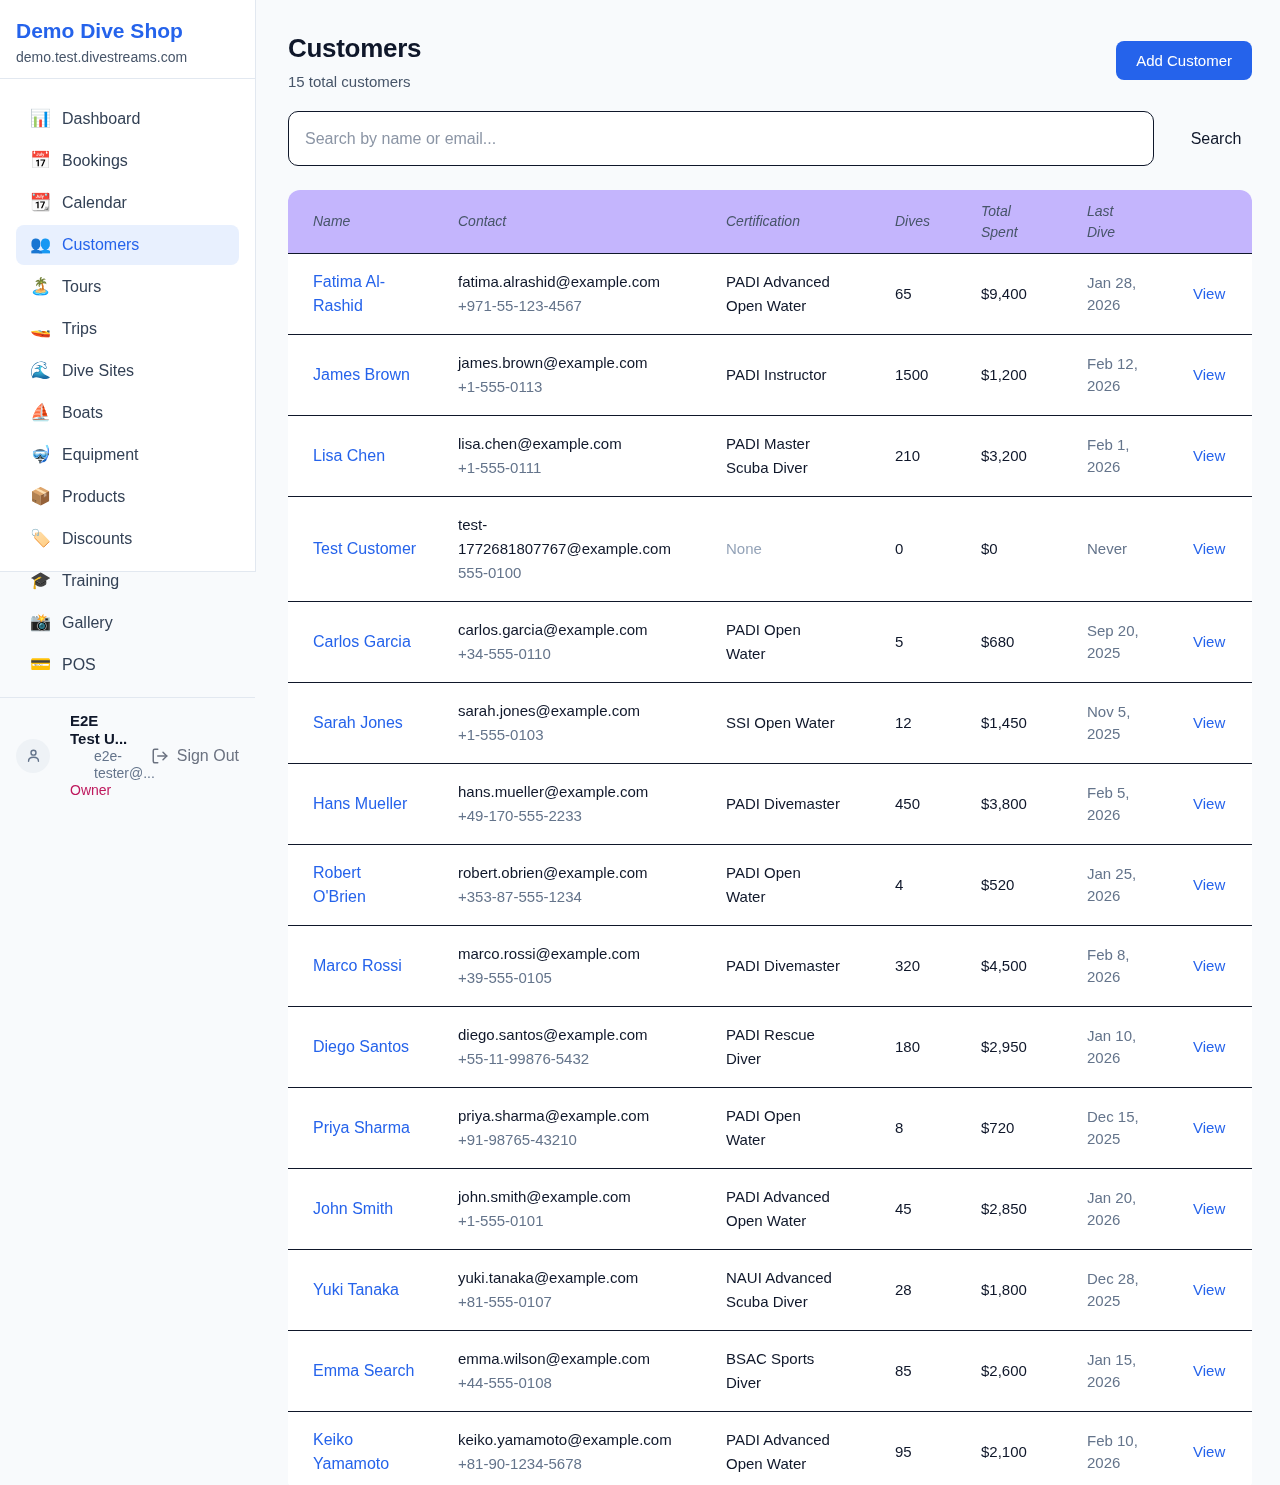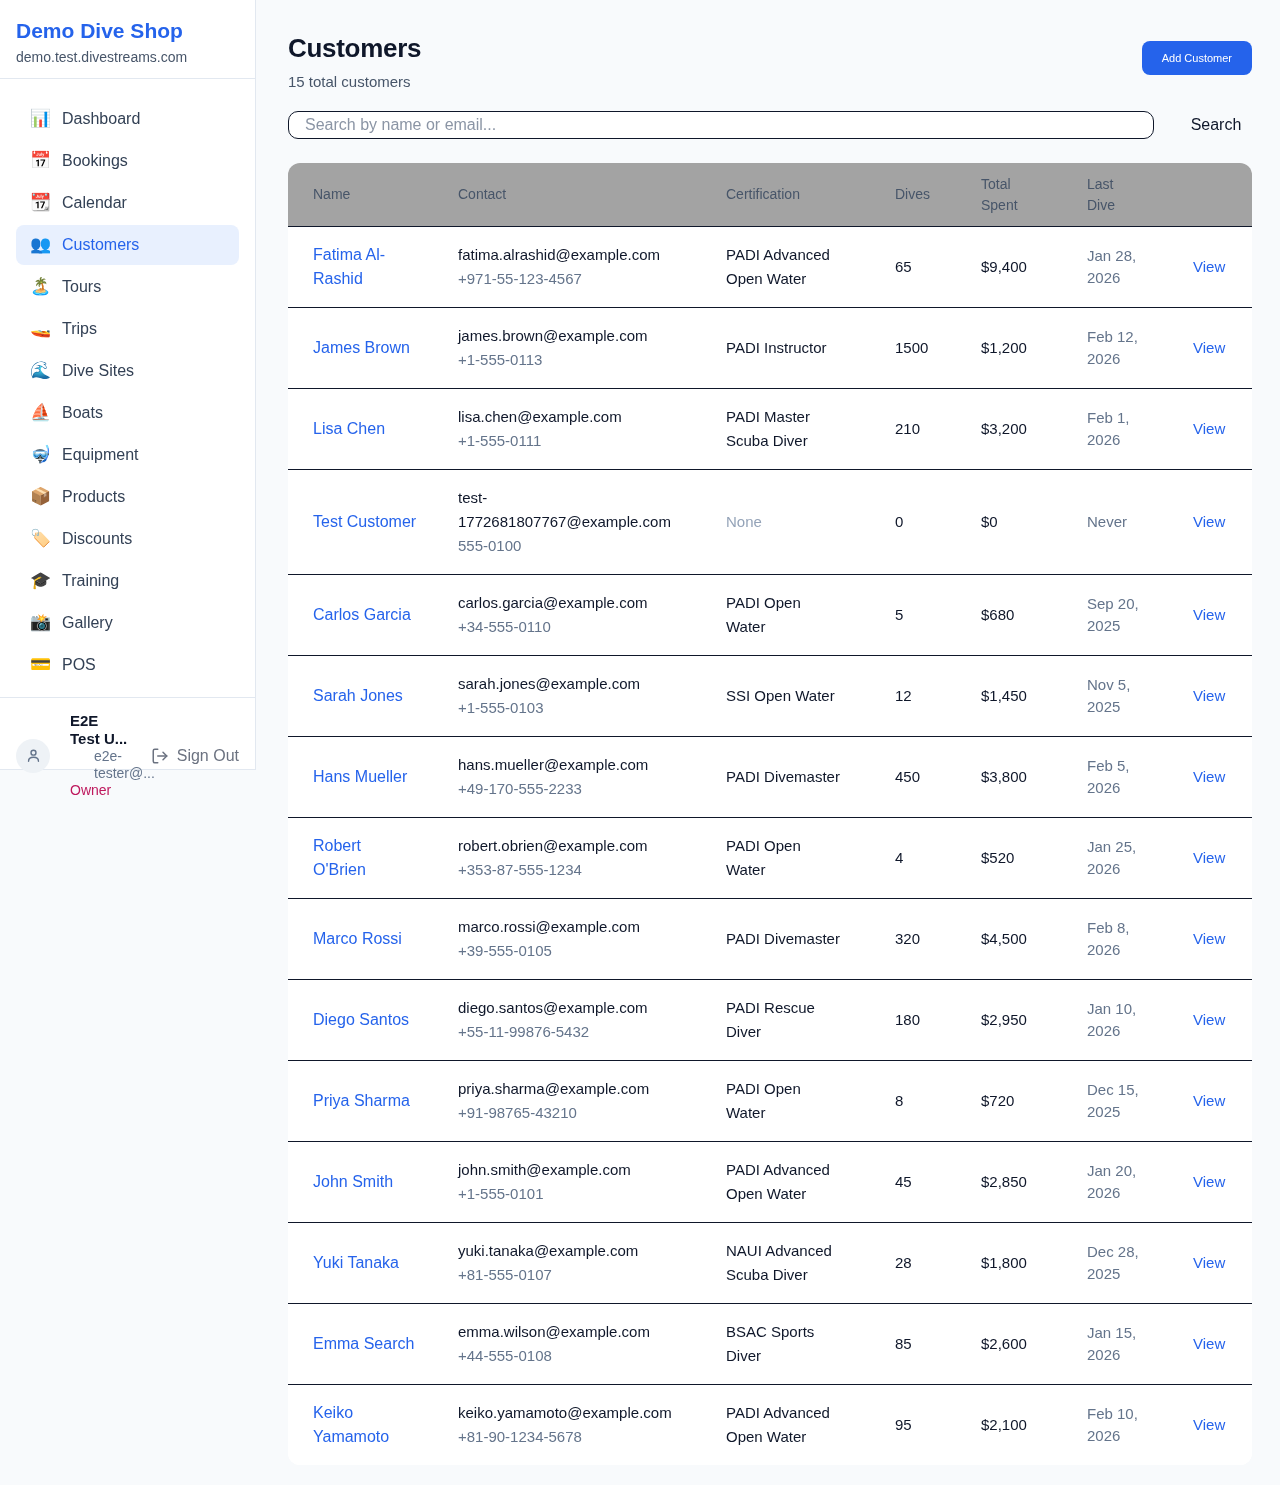--- a/index.html
+++ b/index.html
@@ -5,21 +5,21 @@
   * { margin: 0; padding: 0; box-sizing: border-box; }
   html, body {
     width: 1280px; height: 1485px;
     font-family: "Liberation Sans", "DejaVu Sans", sans-serif;
     background: #f8fafc; color: #0f172a;
   }
 
   
   .sidebar {
     position: absolute; left: 0; top: 0;
-    width: 256px; height: 770px;
+    width: 256px; height: 572px;
     background: #ffffff;
     border-right: 1px solid #e2e8f0;
     border-bottom: 1px solid #e2e8f0;
     display: flex; flex-direction: column;
   }
   .brand { padding: 18px 16px 13px 16px; border-bottom: 1px solid #e2e8f0; }
   .brand-name { color: #2563eb; font-size: 21px; font-weight: 700; line-height: 26px; }
   .brand-domain { color: #475569; font-size: 14px; margin-top: 5px; }
   .nav { padding: 18px 0 10px 0; flex: 1; }
   .nav-item {
@@ -49,27 +49,27 @@
     background: none; border: none; font-family: inherit;
   }
 
   
   .main { margin-left: 256px; padding: 33px 28px 32px 32px; }
   .page-header { display: flex; justify-content: space-between; align-items: flex-start; }
   .page-title { font-size: 26px; font-weight: 700; color: #0f172a; letter-spacing: -0.3px; }
   .page-subtitle { font-size: 15px; color: #475569; margin-top: 9px; }
   .add-btn {
     background: #2563eb; color: #ffffff; border: none;
-    font-family: inherit; font-size: 11px; font-weight: 500;
+    font-family: inherit; font-size: 15px; font-weight: 500;
     padding: 11px 20px; border-radius: 8px; cursor: pointer; margin-top: 8px;
   }
 
   .search-row { display: flex; align-items: center; margin-top: 21px; }
   .search-input {
-    flex: 1; height: 28px;
+    flex: 1; height: 55px;
     border: 1px solid #0f172a; border-radius: 10px;
     padding: 0 16px; font-family: inherit; font-size: 16px; color: #0f172a;
     background: #ffffff; outline: none;
   }
   .search-input::placeholder { color: #8b95a5; }
   .search-btn {
     background: none; border: none; font-family: inherit;
     font-size: 16px; font-weight: 500; color: #0f172a;
     margin-left: 26px; width: 72px; text-align: center; cursor: pointer;
   }
@@ -77,21 +77,21 @@
   
   .card {
     margin-top: 24px; background: #ffffff;
     border-radius: 12px; overflow: hidden;
   }
   .grid {
     display: grid;
     grid-template-columns: 170px 268px 169px 86px 106px 106px 1fr;
     align-items: center;
   }
-  .thead { background: #a3a3a3; min-height: 63px; }
+  .thead { background: #c4b5fd; min-height: 63px; font-style: italic; }
   .hcell {
     font-size: 14px; color: #475569; line-height: 21px;
     padding: 10px 16px 10px 0; white-space: pre-line;
   }
   .hcell:first-child { padding-left: 25px; }
   .trow { border-top: 1px solid #0f172a; background: #ffffff; }
   .cell { padding: 16px 16px 16px 0; font-size: 15px; line-height: 24px; }
   .cell:first-child { padding-left: 25px; }
   .name {
     color: #2563eb; font-weight: 500; font-size: 16px; line-height: 24px;

